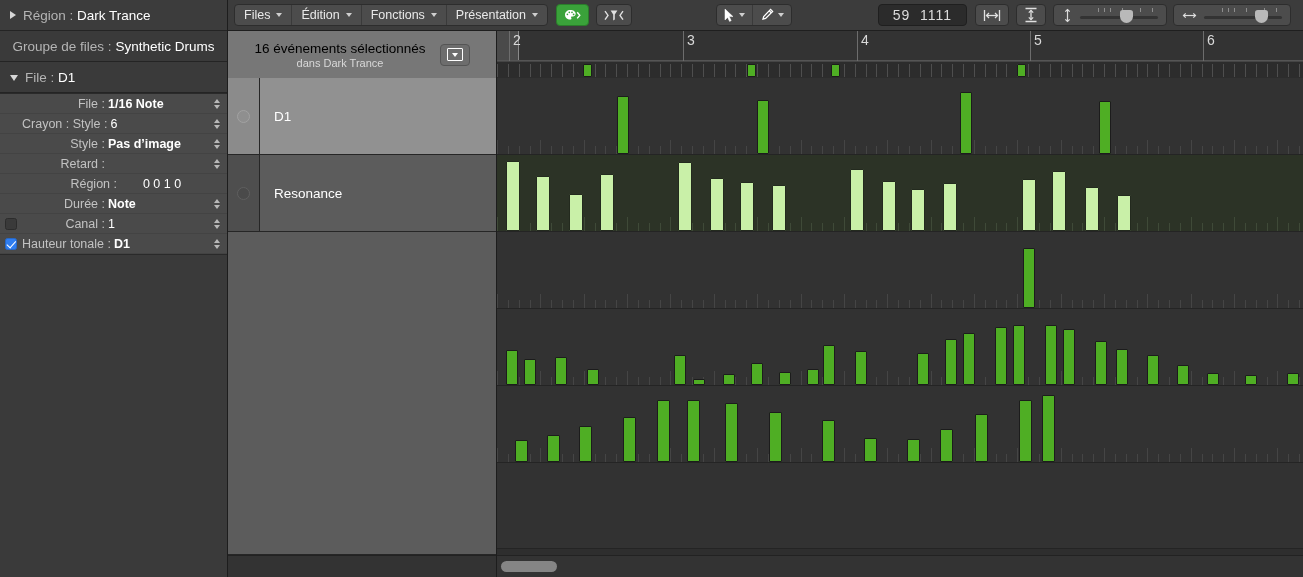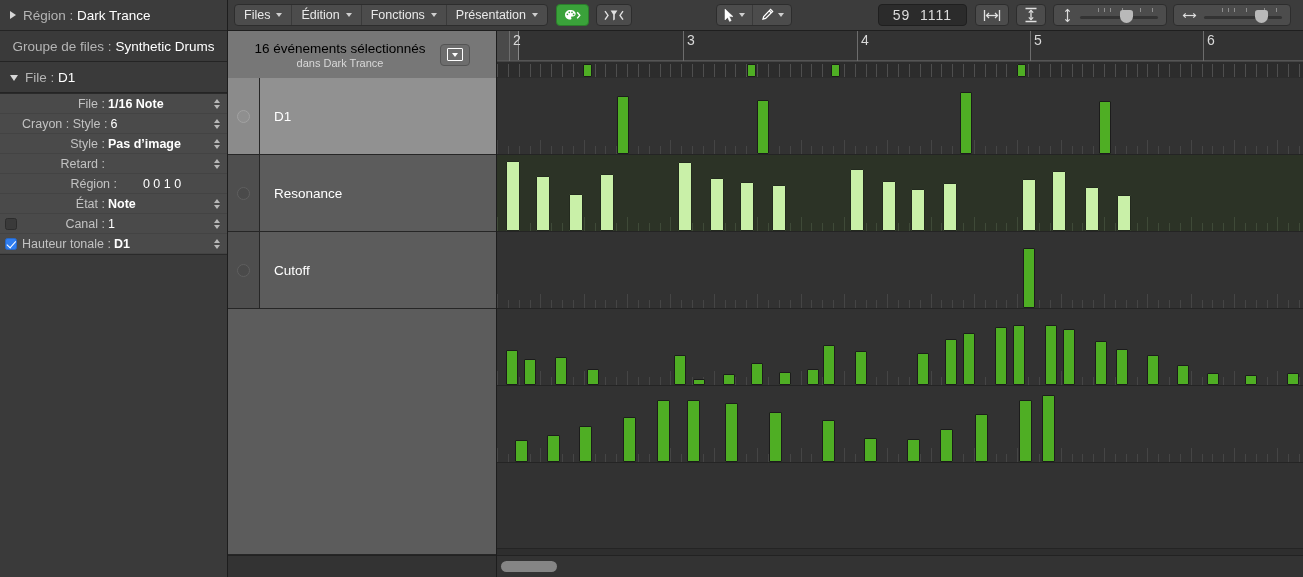--- a/index.html
+++ b/index.html
@@ -233,21 +233,21 @@
           </div>
         </div>
         <div class="param-row">
           <div class="pr-left"></div>
           <div class="pr-label">Région :</div>
           <div class="pr-value plain dur-val" style="width: 84px; text-align: center;">0 0 1     0</div>
           <div class="stepper"></div>
         </div>
         <div class="param-row">
           <div class="pr-left"></div>
-          <div class="pr-label">État :</div>
+          <div class="pr-label">Durée :</div>
           <div class="pr-value" style="width: 96px;">Note</div>
           <div class="stepper">
             <i class="up"></i>
             <i class="dn"></i>
           </div>
         </div>
         <div class="param-row">
           <div class="pr-left">
             <span class="cbox"></span>
           </div>
@@ -510,26 +510,20 @@
               <div class="ln-left">
                 <span class="ln-dot"></span>
               </div>
               <div class="ln-text">D1</div>
             </div>
             <div class="lane-name">
               <div class="ln-left">
                 <span class="ln-dot"></span>
               </div>
               <div class="ln-text">Resonance</div>
-            </div>
-            <div class="lane-name">
-              <div class="ln-left">
-                <span class="ln-dot"></span>
-              </div>
-              <div class="ln-text">Cutoff</div>
             </div>
           </div>
         <div class="lanes-filler"></div>
         <div class="hscroll-pad"></div>
       </div>
 
       <div id="grid">
         <div id="lanes">
             <div class="lane">
               <i class="tick" style="left: 0px; height: 14px;"></i>

